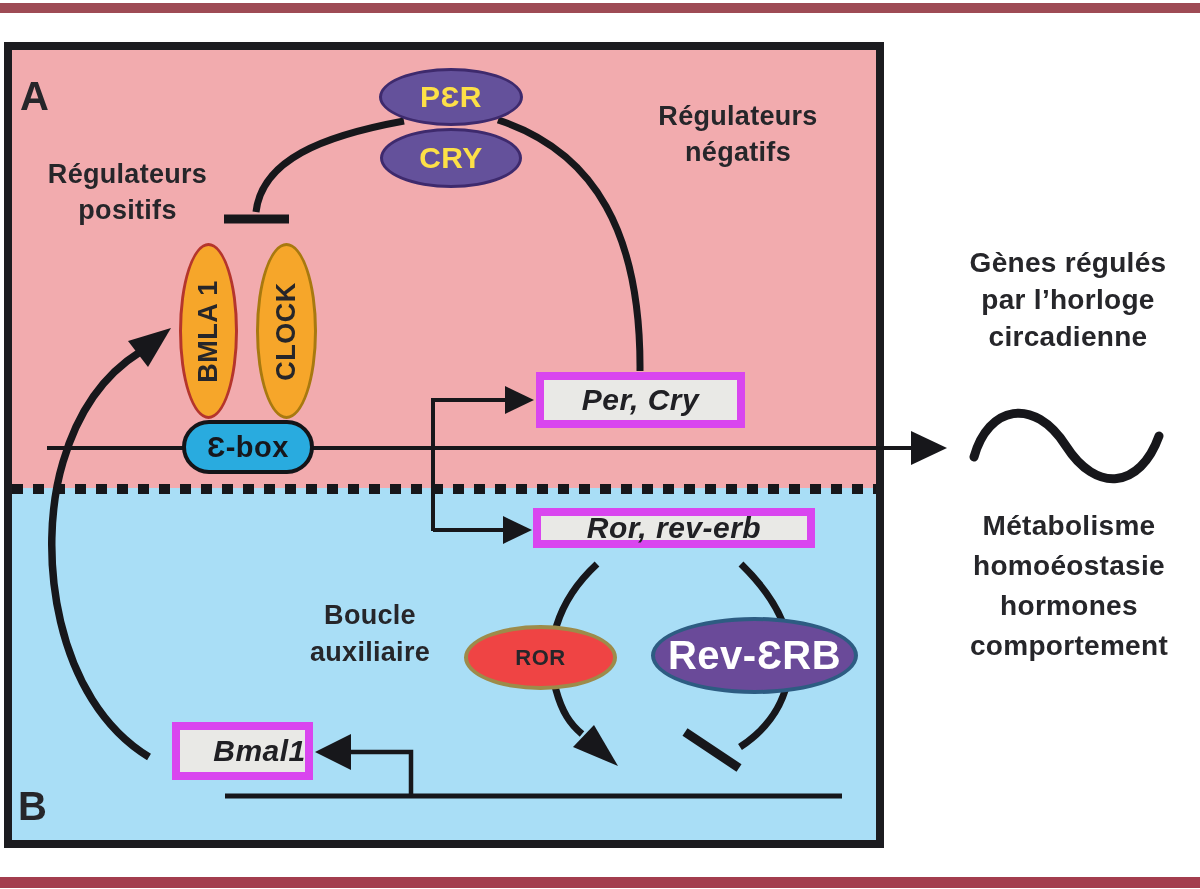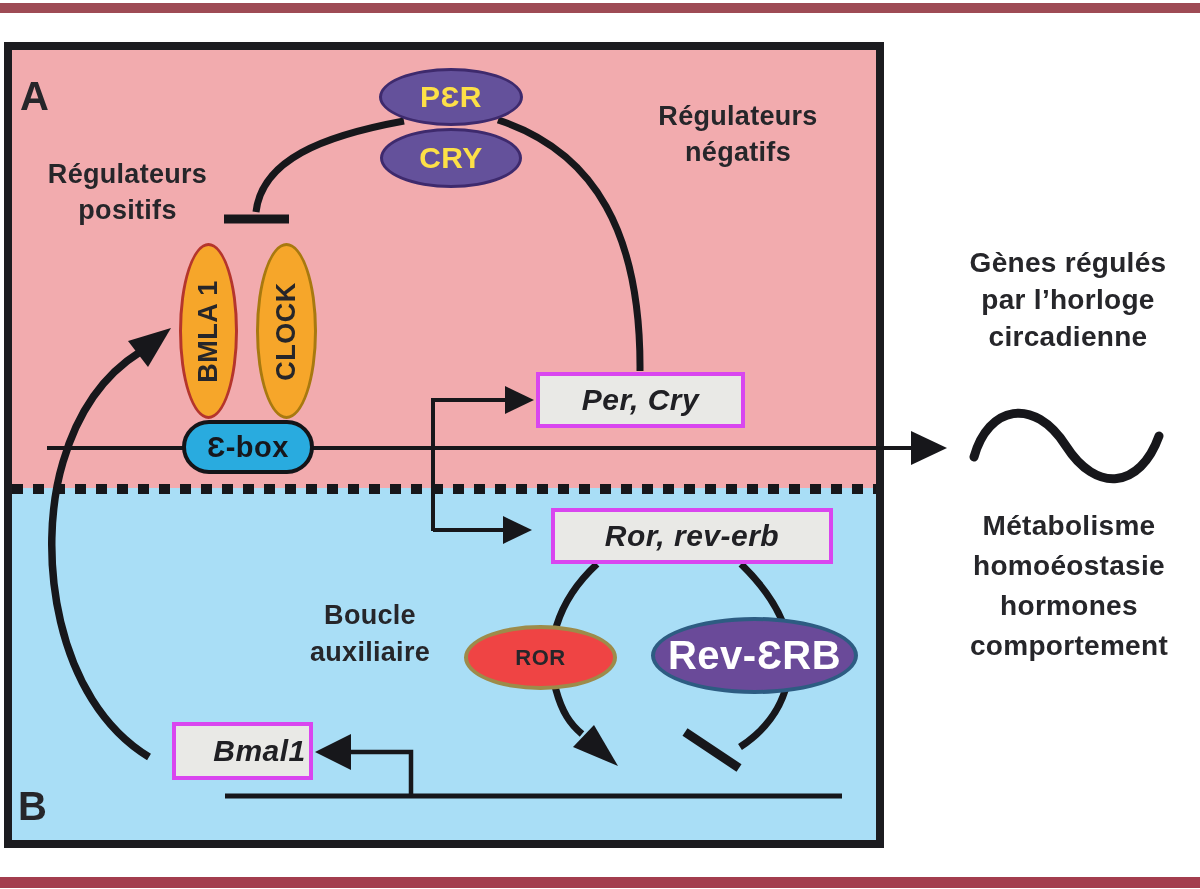--- a/index.html
+++ b/index.html
@@ -18,21 +18,21 @@
 
   svg.overlay{position:absolute;left:0;top:0;z-index:2;pointer-events:none;}
 
   .node{position:absolute;display:flex;align-items:center;justify-content:center;
     font-weight:bold;color:#26262a;z-index:3;box-sizing:border-box;text-align:center;
     letter-spacing:0.5px;}
   .ellipse{border-radius:50%;}
   .purple{background:#64519b;border:3px solid #3e2a6d;color:#fde047;}
   .orange-v{background:#f6a62a;}
   .pill{background:#29abdf;border:4px solid #141418;border-radius:27px;color:#17171c;}
-  .genebox{background:#e9e9e6;border:4px solid #d946ef;font-style:italic;color:#202024;}
+  .genebox{background:#e9e9e6;border:8px solid #d946ef;font-style:italic;color:#202024;}
   .rot span{transform:rotate(-90deg);white-space:nowrap;display:block;}
 
   .txt{position:absolute;font-weight:bold;color:#26262a;z-index:4;text-align:center;
     letter-spacing:0.3px;}
   .panel-letter{font-size:40px;line-height:40px;}
 </style>
 </head>
 <body>
 
 <div class="stage">
@@ -117,16 +117,16 @@
   <div class="node ellipse orange-v rot" style="left:256px;top:243px;width:61px;height:176px;font-size:27px;border:3px solid #a8790f;">
     <span>CLOCK</span>
   </div>
 
   <div class="node ellipse" style="left:464px;top:625px;width:153px;height:65px;font-size:22px;background:#ef4444;border:4px solid #9d8b4a;">ROR</div>
   <div class="node ellipse" style="left:651px;top:617px;width:207px;height:77px;font-size:40px;background:#6a4a99;border:4px solid #2d5c82;color:#ffffff;">Rev-ƐRB</div>
 
   <div class="node pill" style="left:182px;top:420px;width:132px;height:54px;font-size:29px;">Ɛ-box</div>
 
   <div class="node genebox" style="left:536px;top:372px;width:209px;height:56px;font-size:30px;">Per, Cry</div>
-  <div class="node genebox" style="left:551px;top:508px;width:282px;height:56px;font-size:30px;">Ror, rev-erb</div>
+  <div class="node genebox" style="left:533px;top:508px;width:282px;height:40px;font-size:30px;">Ror, rev-erb</div>
   <div class="node genebox" style="left:172px;top:722px;width:141px;height:58px;font-size:30px;padding-left:34px;">Bmal1</div>
 
 </div>
 
 </body></html>

